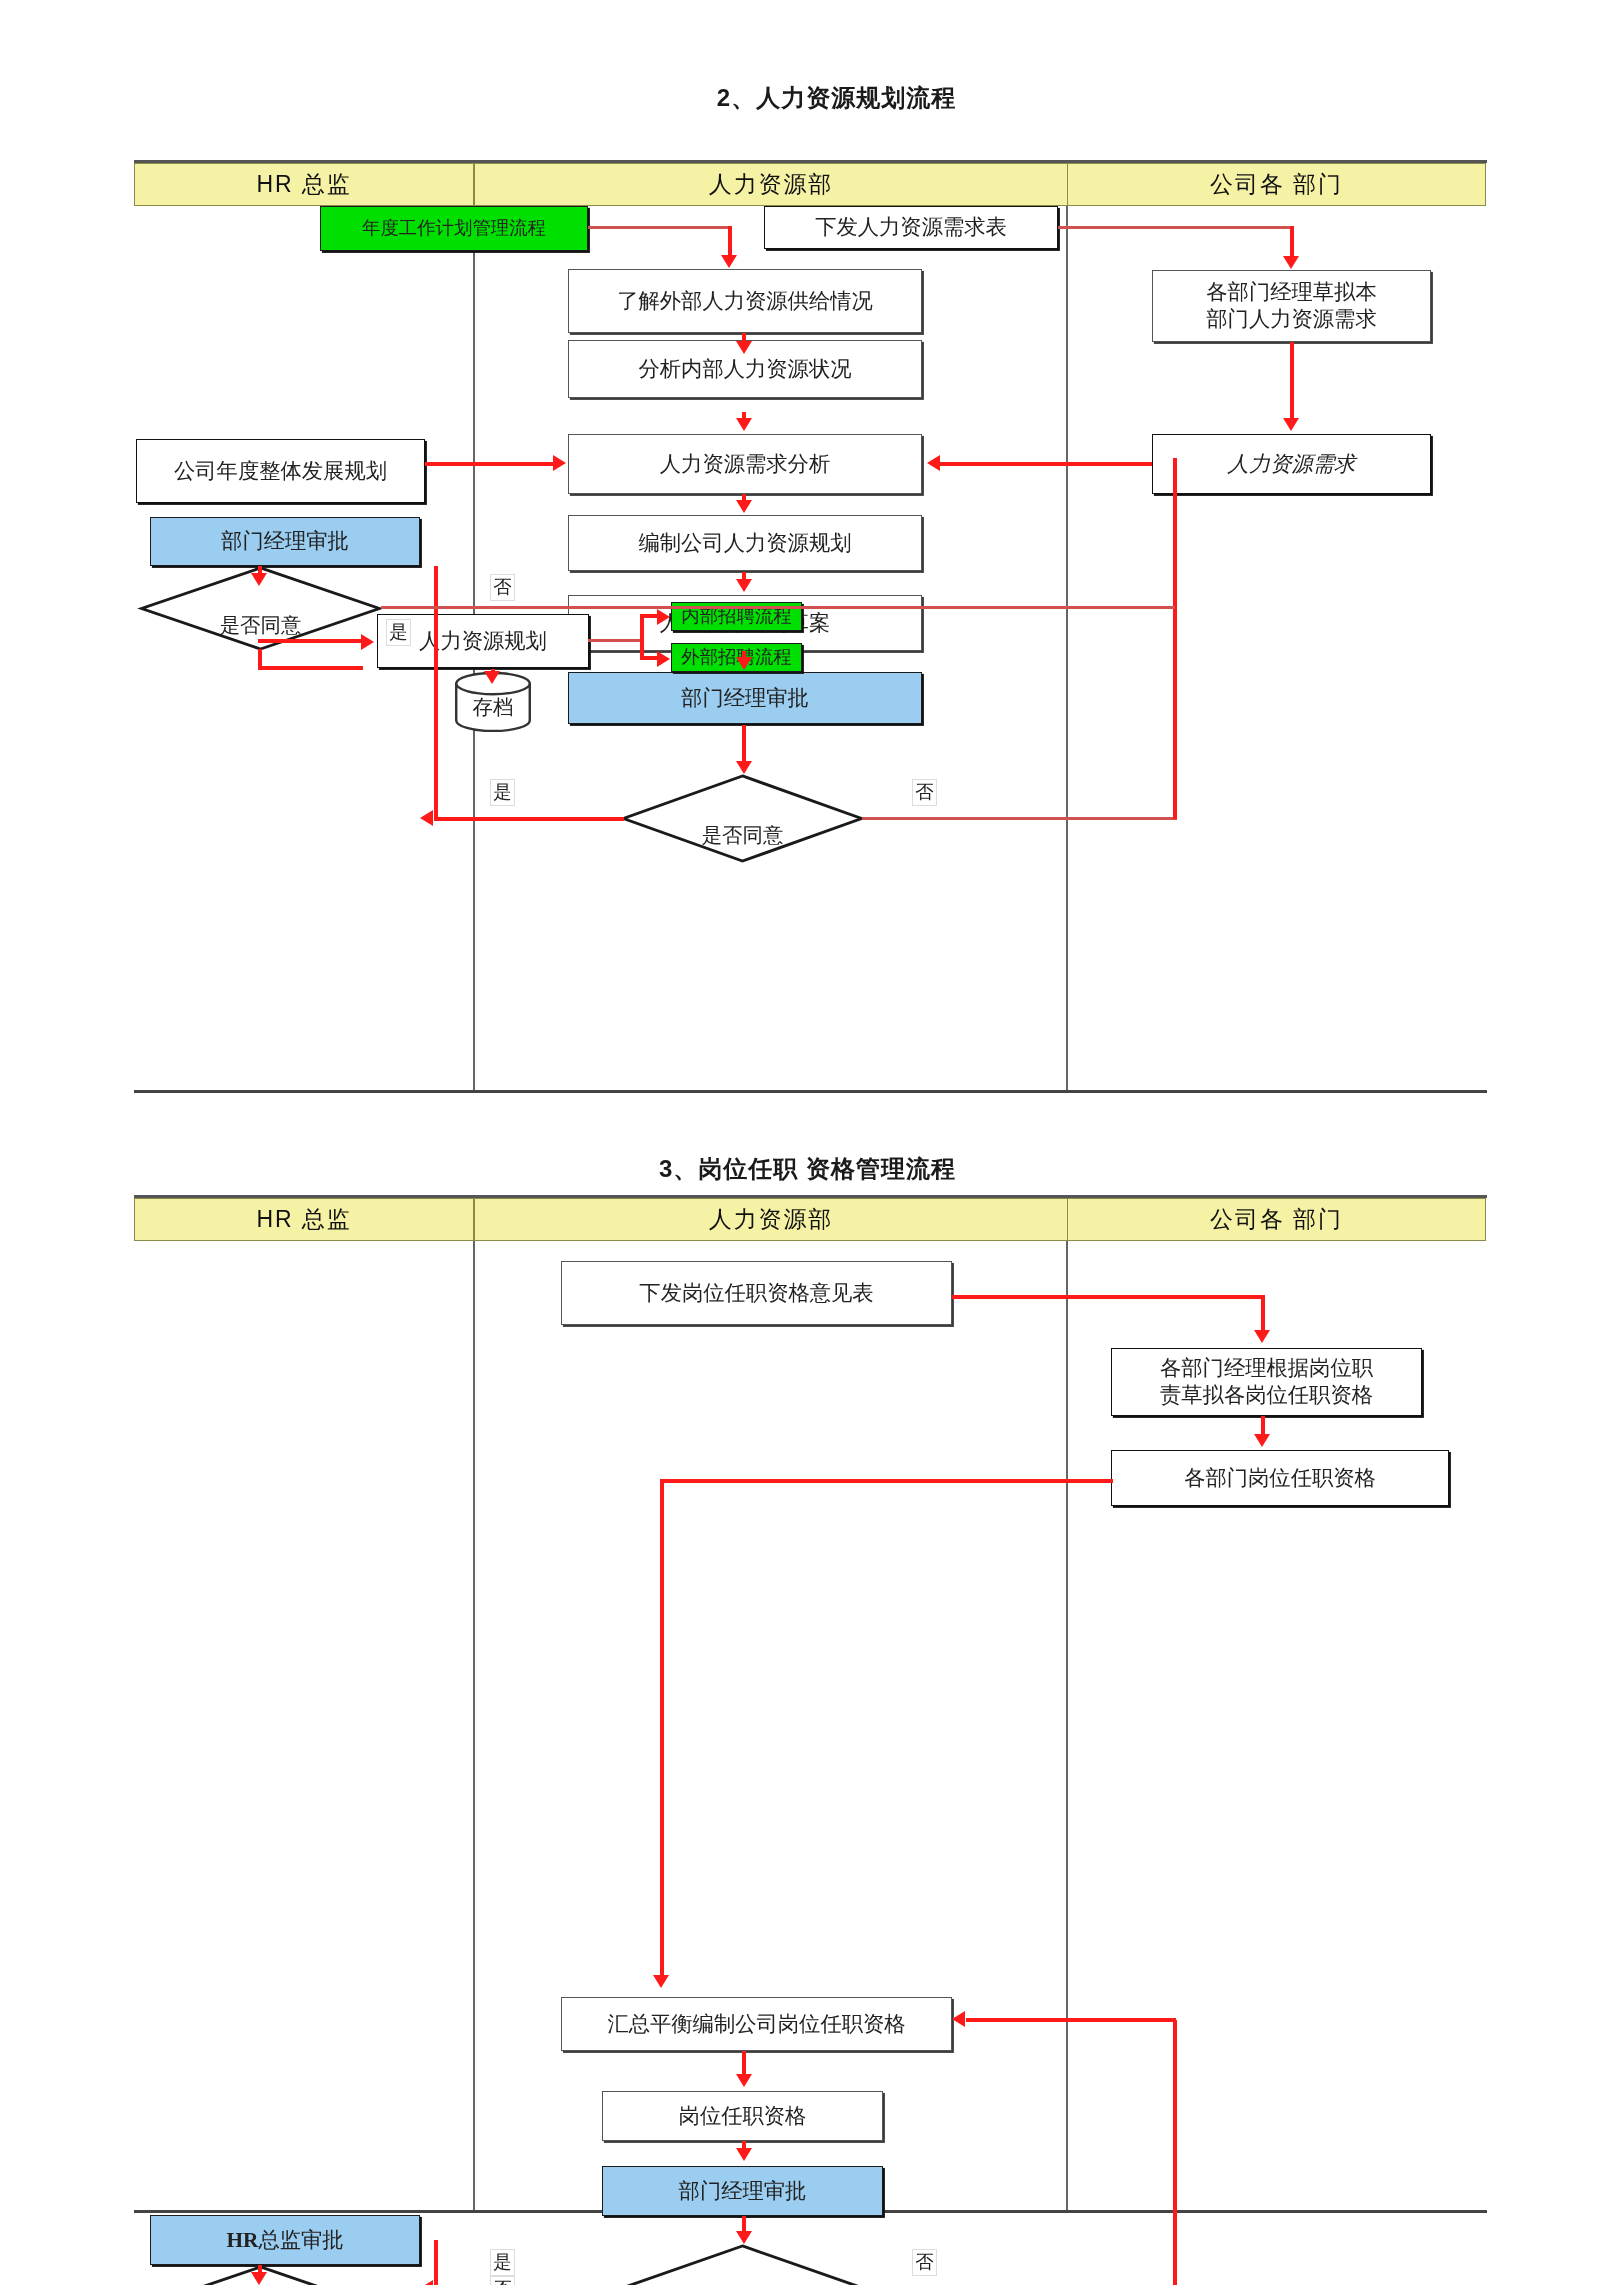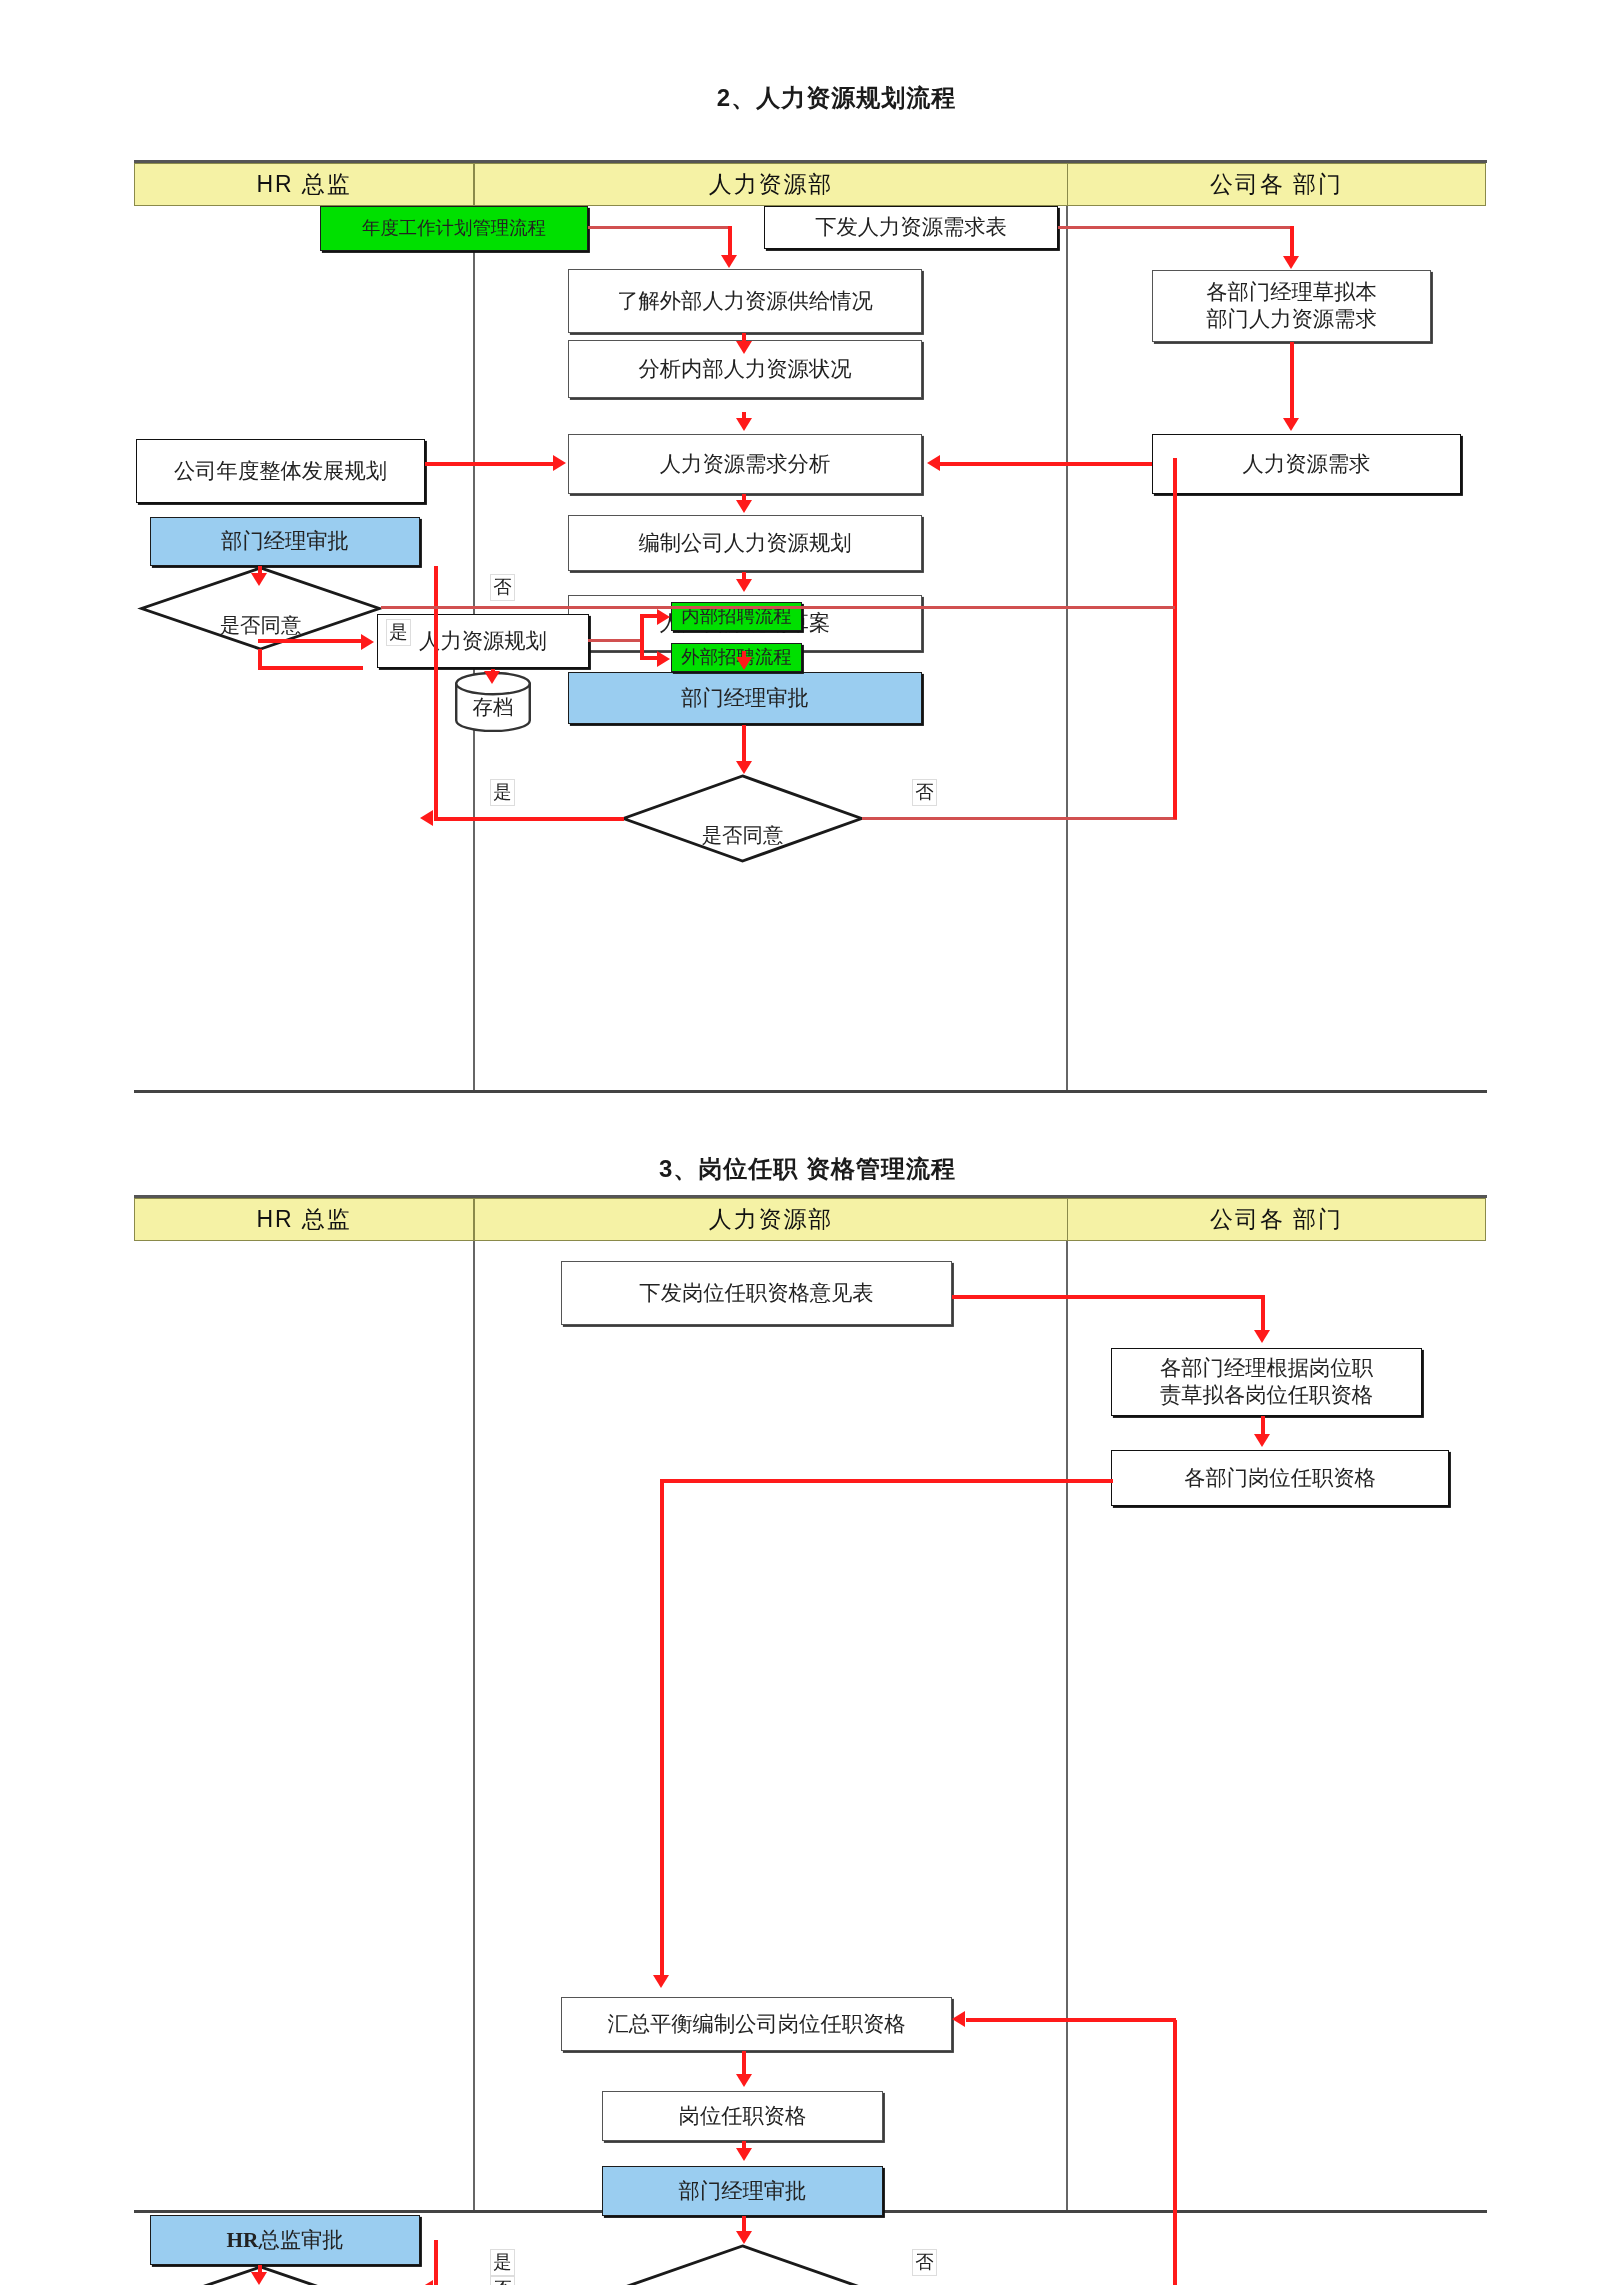--- a/index.html
+++ b/index.html
@@ -118,21 +118,21 @@
 
     <div class="node green" style="left:671px;top:602px;width:131px;height:29px;">内部招聘流程</div>
     <div class="node green" style="left:671px;top:643px;width:131px;height:29px;">外部招聘流程</div>
 
     <div class="node strong" style="left:136px;top:439px;width:289px;height:64px;">公司年度整体发展规划</div>
 
     <div class="node" style="left:1152px;top:270px;width:279px;height:72px;flex-direction:column;">
       <span>各部门经理草拟本</span>
       <span>部门人力资源需求</span>
     </div>
-    <div class="node strong" style="left:1152px;top:434px;width:309px;height:60px;">人力资源需求</div>
+    <div class="node strong" style="left:1152px;top:434px;width:279px;height:60px;font-style:italic;">人力资源需求</div>
 
     <div class="ln dim h" style="left:588px;top:226px;width:142px;"></div>
     <div class="ln v" style="left:728px;top:226px;height:31px;"></div>
     <div class="arw down" style="left:721px;top:255px;"></div>
 
     <div class="ln dim h" style="left:1058px;top:226px;width:236px;"></div>
     <div class="ln v" style="left:1290px;top:226px;height:32px;"></div>
     <div class="arw down" style="left:1283px;top:256px;"></div>
 
     <div class="ln v" style="left:1290px;top:342px;height:79px;"></div>

